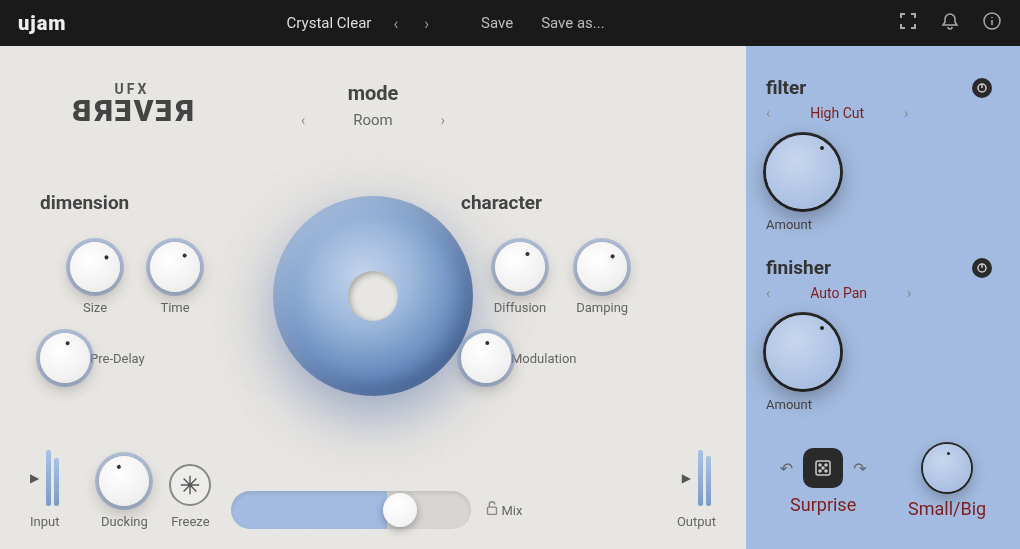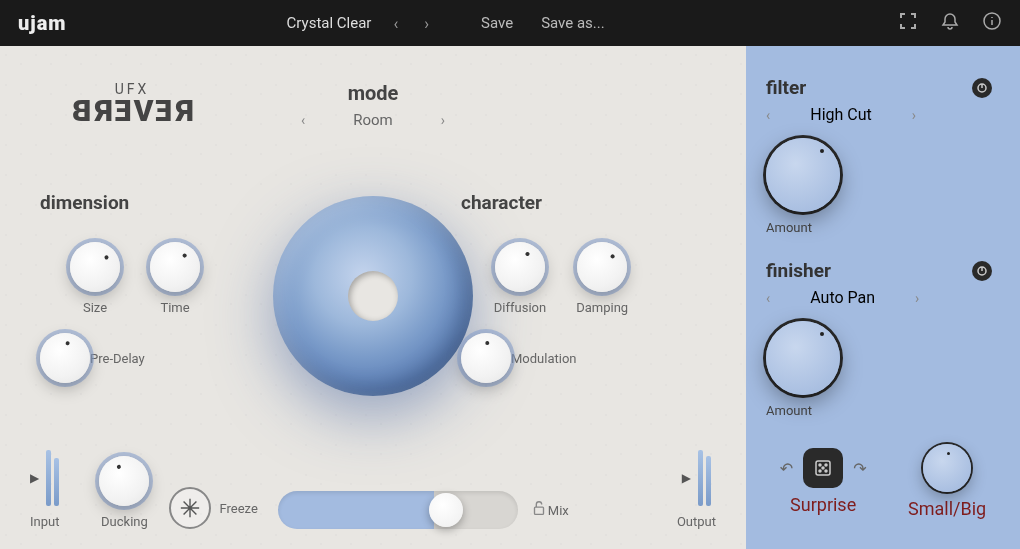--- a/index.html
+++ b/index.html
@@ -9,21 +9,21 @@
 .preset-area{margin-left:220px;display:flex;align-items:center;gap:18px}
 .preset-name{color:#ddd;font-size:15px}
 .nav-btn{color:#999;cursor:pointer;font-size:16px;padding:4px}
 .save-btns{margin-left:48px;display:flex;gap:28px}
 .save-btn{color:#bbb;font-size:15px;cursor:pointer}
 .top-icons{margin-left:auto;display:flex;gap:22px;align-items:center}
 .top-icon{color:#aaa;cursor:pointer}
 .main{display:flex;height:503px}
 .left-panel{width:746px;height:100%;background:#e8e6e2;background-image:radial-gradient(circle at 20% 30%,rgba(0,0,0,0.02) 1px,transparent 1px),radial-gradient(circle at 70% 60%,rgba(0,0,0,0.02) 1px,transparent 1px);background-size:30px 30px;position:relative}
 .brand{position:absolute;top:35px;left:70px;text-align:center}
-.brand-ufx{font-size:14px;font-weight:400;letter-spacing:3px;color:#555}
+.brand-ufx{font-size:14px;font-weight:700;letter-spacing:3px;color:#555}
 .brand-reverb{font-size:30px;font-weight:900;letter-spacing:2px;color:#444;transform:scaleX(-1);display:inline-block;margin-top:-4px}
 .mode-sec{position:absolute;top:35px;left:50%;transform:translateX(-50%);text-align:center}
 .mode-title{font-size:20px;font-weight:700;color:#444}
 .mode-row{display:flex;align-items:center;gap:48px;margin-top:6px}
 .mode-val{font-size:15px;color:#666}
 .arrow{color:#888;cursor:pointer;font-size:14px}
 .big-knob{position:absolute;top:150px;left:50%;transform:translateX(-50%);width:200px;height:200px;border-radius:50%;background:radial-gradient(circle at 45% 40%,#c4d4ed 0%,#9db8db 30%,#7a9bc9 50%,#5a7db5 70%,#4a6da5 100%);box-shadow:0 20px 60px rgba(70,100,160,0.5),inset 8px 8px 20px rgba(255,255,255,0.3),inset -8px -8px 20px rgba(0,0,0,0.2);cursor:pointer;position:absolute}
 .big-knob::after{content:"";position:absolute;top:50%;left:50%;transform:translate(-50%,-50%);width:50px;height:50px;border-radius:50%;background:#e8e6e2;box-shadow:inset 2px 2px 6px rgba(0,0,0,0.3)}
 .section-title{font-size:19px;font-weight:700;color:#444;text-align:left}
 .dimension{position:absolute;top:145px;left:40px;width:190px}
@@ -34,32 +34,32 @@
 .knob::after{content:"";position:absolute;top:8px;left:50%;transform:translateX(-50%) rotate(var(--rot,0deg));transform-origin:50% 17px;width:4px;height:4px;border-radius:50%;background:#333}
 .knob-label{font-size:13px;color:#666}
 .single-knob{display:flex;flex-direction:row;align-items:center;margin-top:18px}
 .bottom-row{position:absolute;bottom:20px;left:0;right:0;display:flex;align-items:flex-end;padding:0 30px;gap:20px}
 .io-block{display:flex;flex-direction:column;align-items:center;gap:8px}
 .io-meter{display:flex;gap:3px;align-items:flex-end;height:56px}
 .meter-bar{width:5px;background:linear-gradient(to top,#7a9bc9,#a8c2e5);border-radius:2px}
 .play-tri{color:#555;font-size:12px;margin-right:4px;align-self:center}
 .io-label{font-size:13px;color:#666}
 .ducking-block{display:flex;flex-direction:column;align-items:center;gap:8px;margin-left:20px}
-.freeze-block{display:flex;align-items:center;gap:8px}
+.freeze-block{display:flex;flex-direction:column;align-items:center;gap:8px}
 .freeze-btn{width:42px;height:42px;border-radius:50%;border:2px solid #888;display:flex;align-items:center;justify-content:center;cursor:pointer;background:rgba(255,255,255,0.3)}
 .mix-block{display:flex;flex-direction:row;align-items:center;flex:1}
 .mix-track{width:240px;height:38px;border-radius:19px;background:linear-gradient(to right,#a3bbe0 0%,#a3bbe0 65%,#d8d6d2 65%,#d8d6d2 100%);position:relative;cursor:pointer;box-shadow:inset 0 2px 4px rgba(0,0,0,0.1)}
 .mix-thumb{position:absolute;top:2px;left:63%;width:34px;height:34px;border-radius:50%;background:radial-gradient(circle at 40% 35%,#fff,#eee);box-shadow:0 3px 8px rgba(0,0,0,0.3)}
 .right-panel{width:274px;height:100%;background:#a3bbe0;padding:30px 20px 20px;display:flex;flex-direction:column;align-items:center}
 .fx-section{display:flex;flex-direction:column;align-items:flex-start;width:100%;position:relative}
 .fx-title{font-size:19px;font-weight:700;color:#333;margin-bottom:6px}
 .fx-power{position:absolute;right:8px;top:2px;width:20px;height:20px;border-radius:50%;background:#2a2a2a;display:flex;align-items:center;justify-content:center;cursor:pointer}
 .fx-power svg{stroke:#ccc}
 .fx-row{display:flex;align-items:center;gap:40px;margin-bottom:14px}
-.fx-val{font-size:16px;color:#000000}
+.fx-val{font-size:14px;color:#7f1d1d}
 .fx-knob{width:74px;height:74px;border-radius:50%;background:radial-gradient(circle at 40% 35%,#c8d7ee,#9eb6dc);box-shadow:0 8px 22px rgba(0,0,0,0.35),0 0 0 3px #2a2a2a;position:relative;cursor:pointer;margin-bottom:8px}
 .fx-knob::after{content:"";position:absolute;top:11px;right:16px;width:4px;height:4px;border-radius:50%;background:#222}
 .fx-amount{font-size:13px;color:#444;margin-bottom:24px}
 .surprise-row{display:flex;align-items:center;gap:14px;margin-top:auto;margin-bottom:10px;width:100%;justify-content:space-around}
 .surprise-group{display:flex;flex-direction:column;align-items:center;gap:6px}
 .surprise-btns{display:flex;align-items:center;gap:10px}
 .undo-btn{color:#666;cursor:pointer;font-size:16px}
 .dice-btn{width:40px;height:40px;border-radius:10px;background:#2a2a2a;display:flex;align-items:center;justify-content:center;cursor:pointer}
 .sb-knob{width:48px;height:48px;border-radius:50%;background:radial-gradient(circle at 40% 35%,#c8d7ee,#9eb6dc);box-shadow:0 6px 16px rgba(0,0,0,0.3),0 0 0 2px #2a2a2a;cursor:pointer;position:relative}
 .sb-knob::after{content:"";position:absolute;top:8px;left:50%;width:3px;height:3px;border-radius:50%;background:#222}

